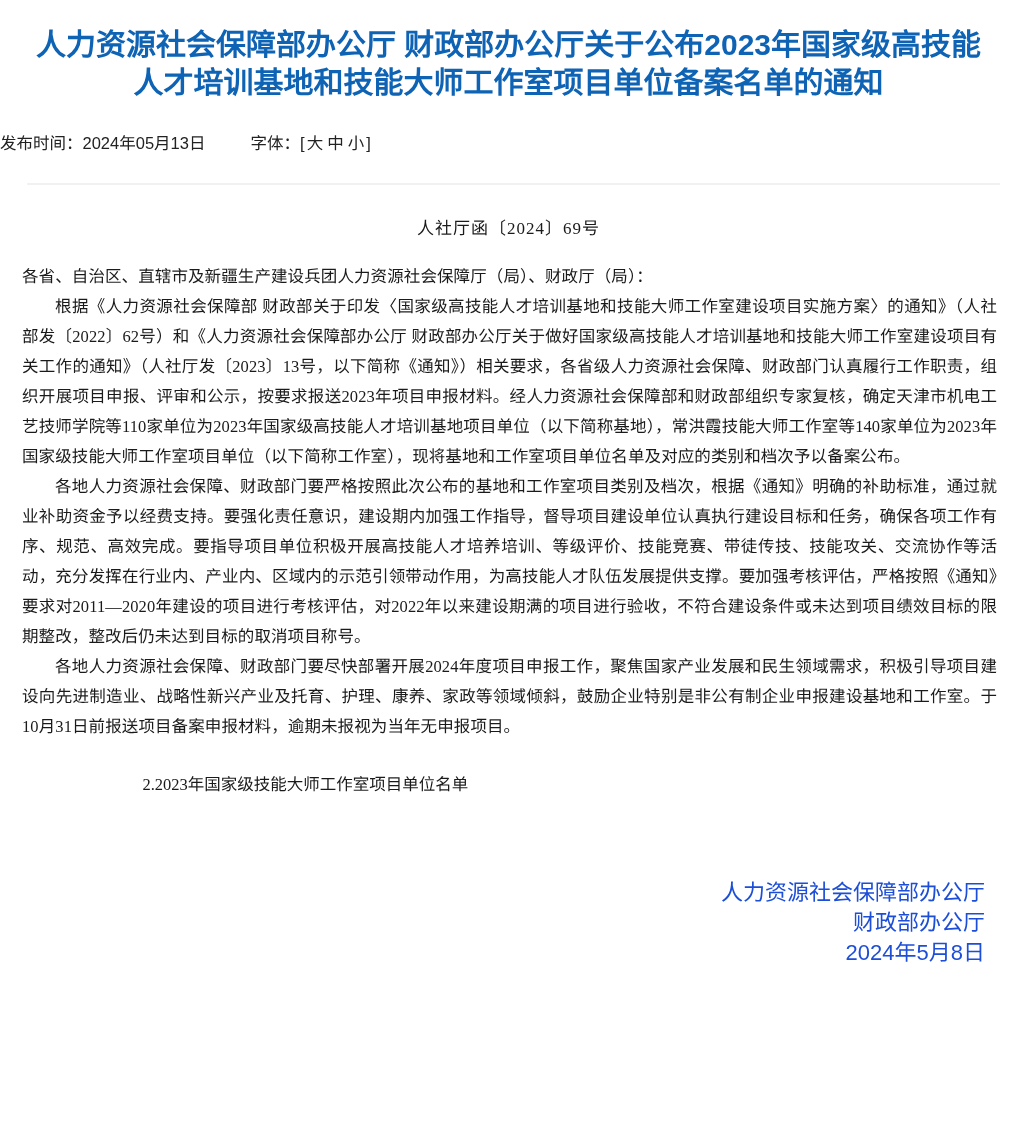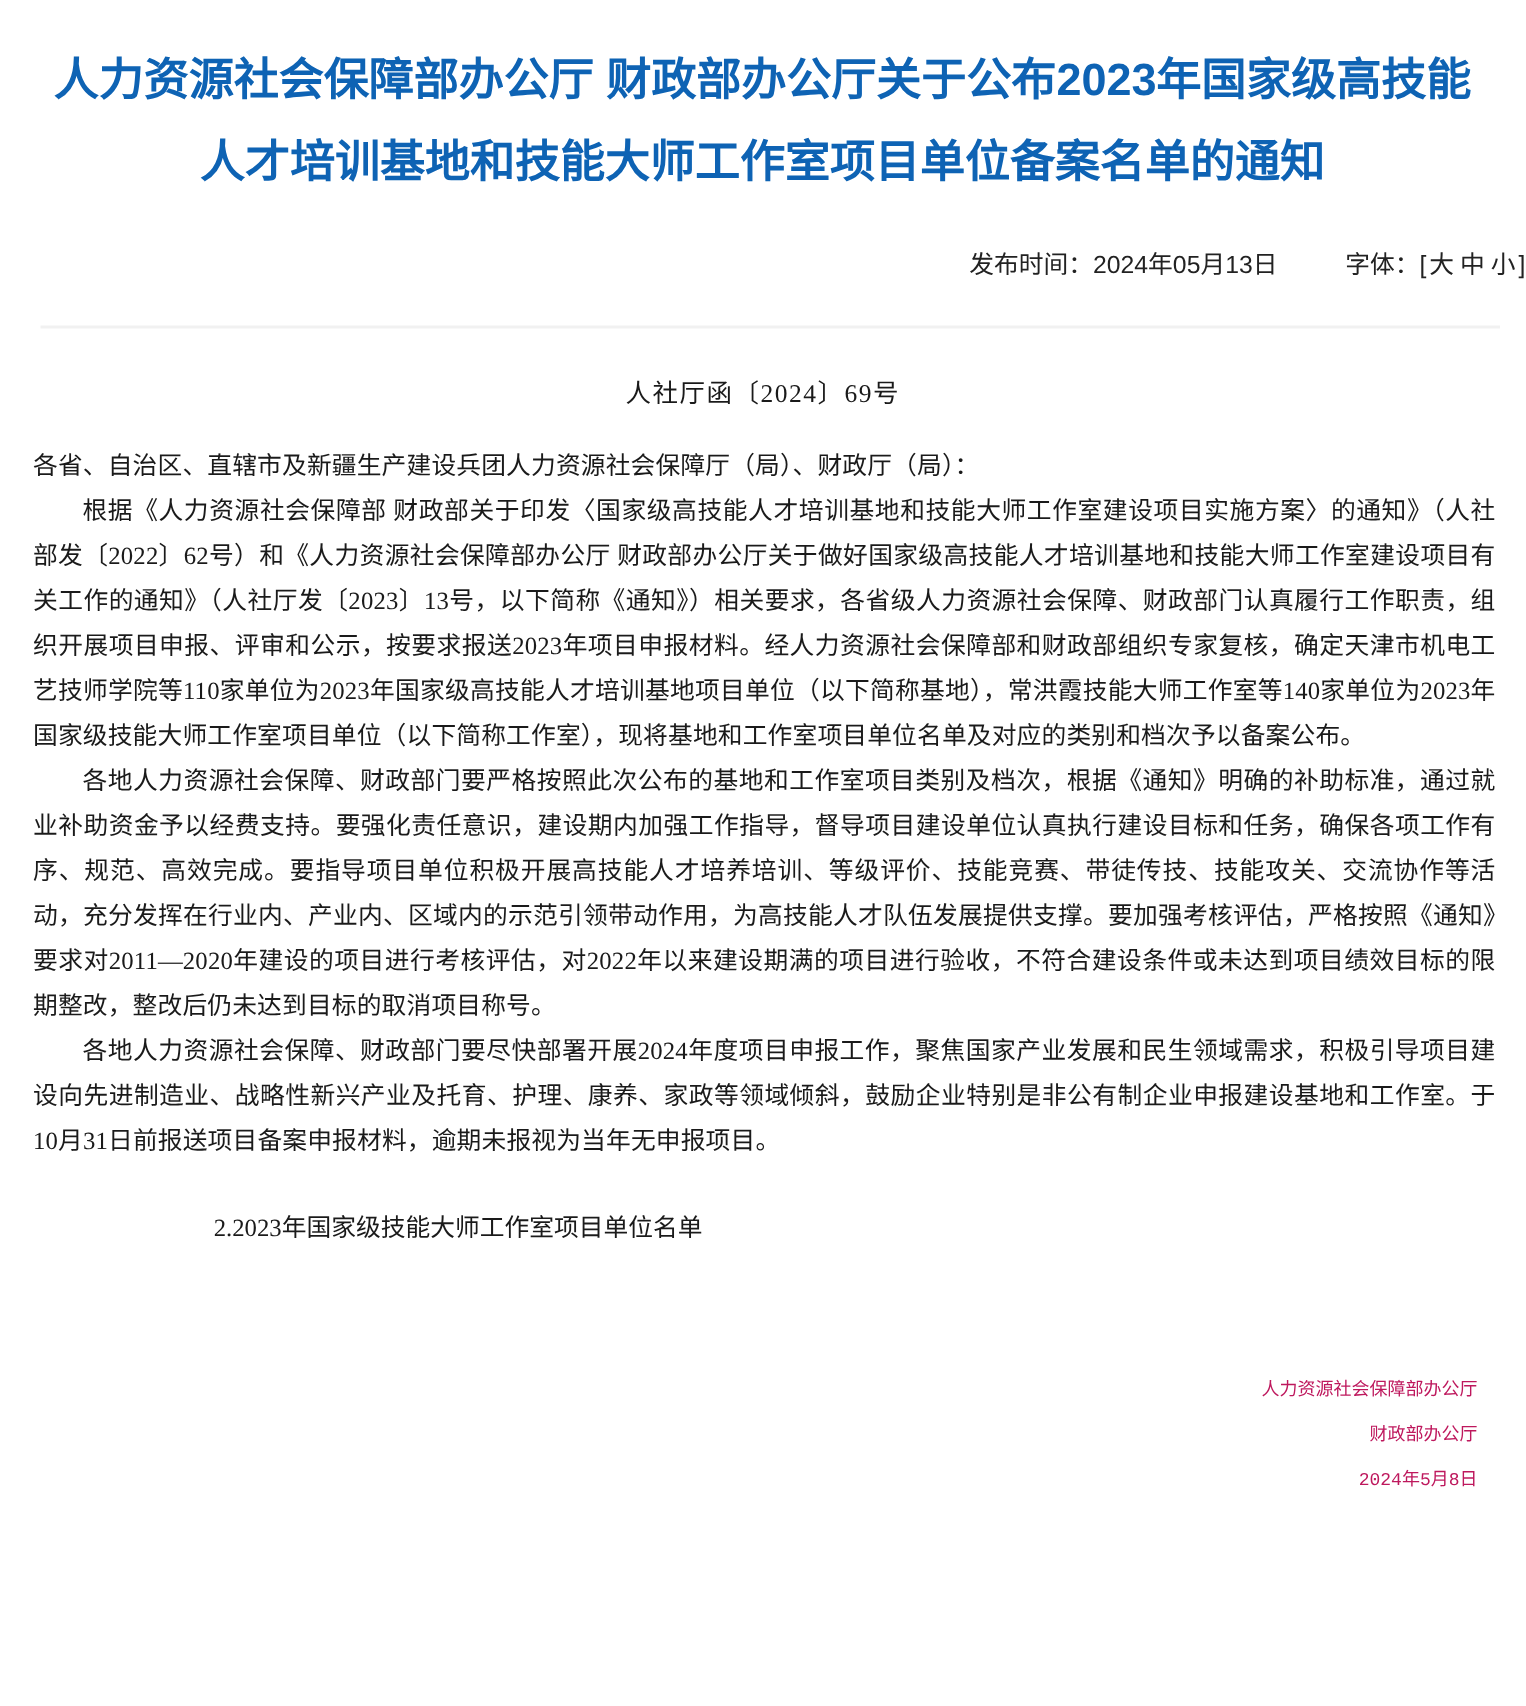--- a/index.html
+++ b/index.html
@@ -24,29 +24,29 @@
 
   
   .doc-title {
     margin: 0;
     padding: 26px 32px 0 32px;
     text-align: center;
     color: #0e63b4;
     font-family: "Liberation Sans", "DejaVu Sans", sans-serif;
     font-weight: bold;
     font-size: 30px;
-    line-height: 55px;
+    line-height: 38px;
     letter-spacing: 0px;
   }
 
   
   .meta-bar {
     margin: 0;
     padding: 29px 0 0 0;
-    text-align: right;
+    text-align: left;
     font-family: "Liberation Sans", "DejaVu Sans", sans-serif;
     font-size: 16.5px;
     line-height: 24px;
     color: #222222;
   }
   .meta-bar .meta-group {
     display: inline-block;
     vertical-align: baseline;
   }
   .meta-label { color: #222222; }
@@ -106,24 +106,24 @@
     line-height: 30px;
     color: #1a1a1a;
   }
   .attachments .att-line { text-indent: 4em; }
   .attachments .att-line.sub { text-indent: 7.3em; }
 
   
   .signature {
     padding: 78px 20px 0 0;
     text-align: right;
-    font-family: Liberation Mono, monospace;
-    font-size: 12px;
+    font-family: Liberation Sans, sans-serif;
+    font-size: 22px;
     line-height: 30px;
-    color: #be185d;
+    color: #1d4ed8;
   }
   .signature div { padding-right: 12px; }
 </style>
 </head>
 <body>
 
 <div class="page">
 
   <h1 class="doc-title">人力资源社会保障部办公厅 财政部办公厅关于公布2023年国家级高技能人才培训基地和技能大师工作室项目单位备案名单的通知</h1>
 

